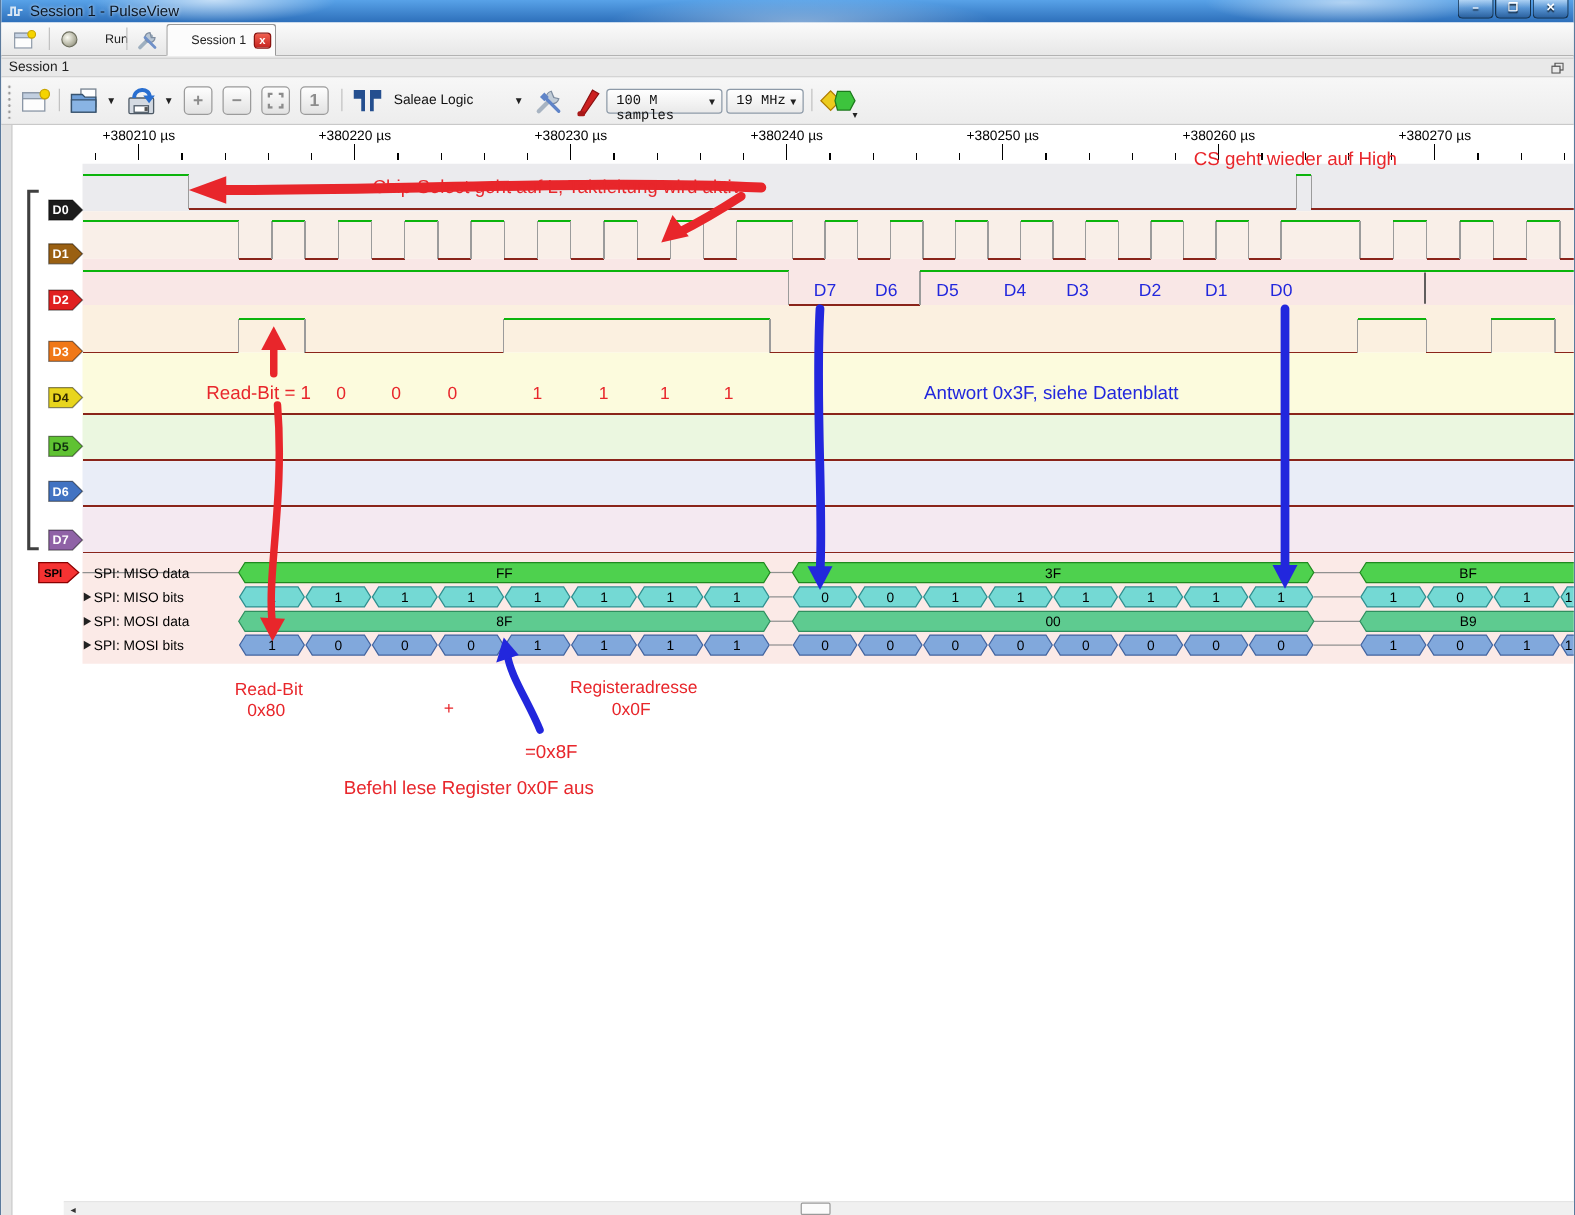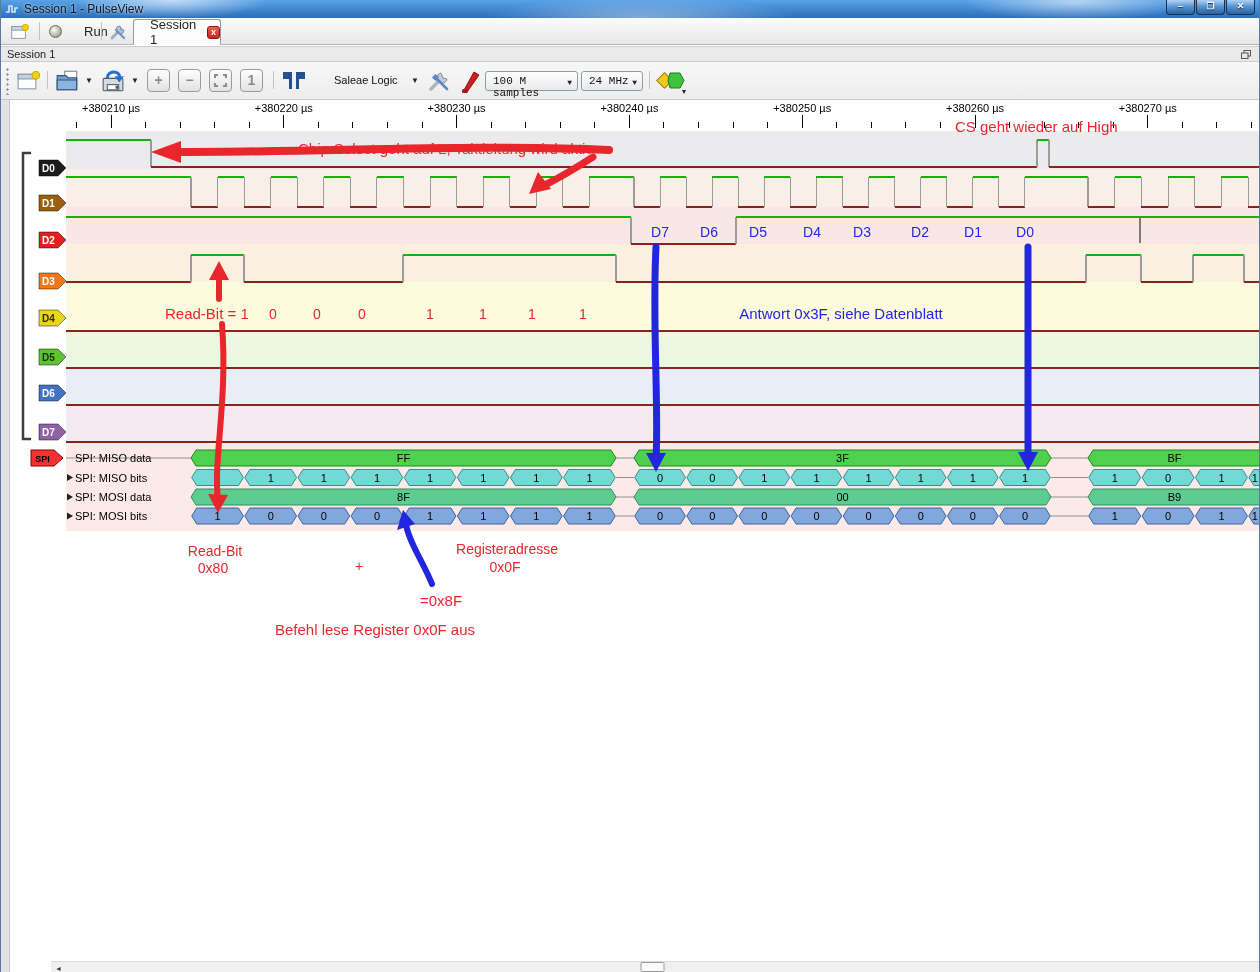--- a/index.html
+++ b/index.html
@@ -20,21 +20,21 @@
   .winbtn{width:29px;height:15px;border:1px solid #16324e;border-top:none;border-radius:0 0 4px 4px;
     background:linear-gradient(rgba(255,255,255,.50),rgba(120,160,205,.35) 45%,rgba(20,50,90,.35));
     color:#fff;font-size:9px;line-height:13px;text-align:center;font-weight:bold;text-shadow:0 1px 1px #123;}
   
   .tabbar{position:absolute;top:18px;left:0;right:0;height:27px;
     background:linear-gradient(#fbfbfb,#e7e7e7);border-bottom:1px solid #b2b2b2;}
   .tb-sep{position:absolute;top:4px;width:1px;height:18px;background:#c2c2c2;}
   .tb-btn{position:absolute;top:2px;height:23px;display:flex;align-items:center;}
   .runball{width:13px;height:13px;border-radius:50%;border:1px solid #6f705f;
     background:radial-gradient(circle at 4px 4px,#fbfbf2,#b4b4a2 60%,#7d7d70);margin-right:6px;}
-  .tb-label{font-size:13px;color:#222;padding-left:16px;}
+  .tb-label{font-size:10px;color:#222;padding-left:16px;}
   .tab{position:absolute;left:132px;top:1px;width:88px;height:26px;background:#fcfcfc;
     border:1px solid #989898;border-bottom:1px solid #fcfcfc;border-radius:3px 3px 0 0;
     display:flex;align-items:center;justify-content:center;gap:6px;}
   .closebadge{width:14px;height:13px;border:1px solid #8a1410;border-radius:3px;
     background:linear-gradient(#f06050,#c62420);color:#fff;font-size:9px;font-weight:bold;
     line-height:11px;text-align:center;}
   
   .panelhdr{position:absolute;top:46px;left:0;right:0;height:16px;background:#e9e9e9;
     border-top:1px solid #cdcdcd;border-bottom:1px solid #cdcdcd;}
   .panelhdr .pt{position:absolute;left:6px;top:1px;font-size:11px;color:#222;}
@@ -145,42 +145,42 @@
       </svg>
     </div>
     <div class="sqbtn" style="left:239px">1</div>
     <div class="tb-sep" style="left:272px;top:9px"></div>
     <div class="ticon" style="left:280px;top:8px">
       <svg width="26" height="22" viewBox="0 0 26 22">
         <polygon points="2,2 11,2 11,19 8,19 8,9 2,9" fill="#254f8f"></polygon>
         <polygon points="15,2 24,2 24,9 18,9 18,19 15,19" fill="#254f8f"></polygon>
       </svg>
     </div>
-    <span class="devsel" style="left:333px">Saleae Logic</span>
+    <span class="devsel" style="left:314px">Saleae Logic</span>
     <span class="drop" style="left:410px">▼</span>
     <div class="ticon" style="left:425px">
       <svg width="26" height="26" viewBox="0 0 26 26">
         <path d="M5 21 L16 10" stroke="#a8b4c2" stroke-width="3.4" stroke-linecap="round"></path>
         <path d="M15 5 a5 5 0 1 0 6 6 l-4 -1 z" fill="#c2cdd8" stroke="#7e8da0"></path>
         <path d="M21 21 L10 10" stroke="#5f84c8" stroke-width="2.6" stroke-linecap="round"></path>
         <rect x="7" y="7" width="5" height="5" transform="rotate(45 9.5 9.5)" fill="#5f84c8"></rect>
       </svg>
     </div>
     <div class="ticon" style="left:458px">
       <svg width="24" height="26" viewBox="0 0 24 26">
         <polygon points="4,24 8,24 20,7 15,4" fill="#cc2020" stroke="#8a1010"></polygon>
         <rect x="3" y="21" width="6" height="4" rx="1.5" fill="#a81818"></rect>
       </svg>
     </div>
     <div class="combo" style="left:484px;width:93px">
       <span class="cv">100 M samples</span>
       <span class="ca">▼</span>
     </div>
     <div class="combo" style="left:580px;width:62px">
-      <span class="cv">24 MHz</span>
+      <span class="cv">19 MHz</span>
       <span class="ca">▼</span>
     </div>
     <div class="tb-sep" style="left:648px;top:9px"></div>
     <div class="ticon" style="left:654px">
       <svg width="32" height="27" viewBox="0 0 32 27">
         <rect x="4" y="7" width="11" height="11" transform="rotate(45 9.5 12.5)" fill="#eccb1d" stroke="#b07c00"></rect>
         <path d="M15 5 h10 l4 7.5 -4 7.5 h-10 l-2 -7.5 z" fill="#3dc43d" stroke="#1d7a1d"></path>
         <text x="27" y="26" font-size="8" fill="#222">▾</text>
       </svg>
     </div>

